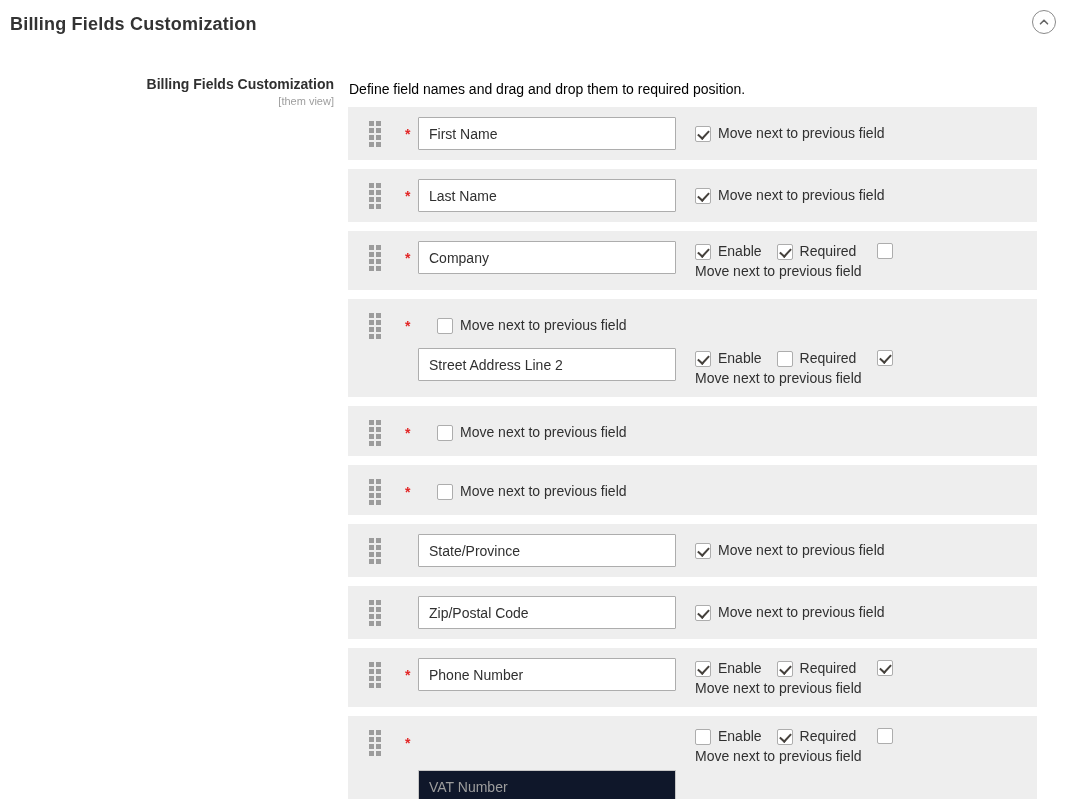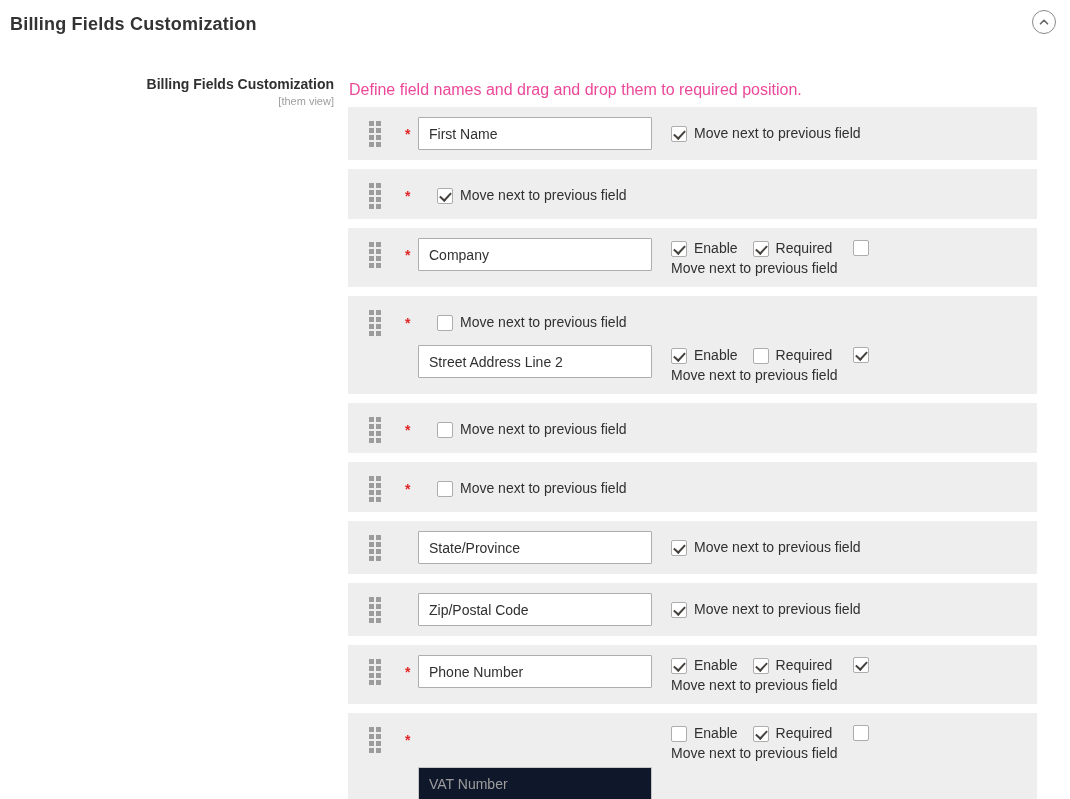--- a/index.html
+++ b/index.html
@@ -11,35 +11,35 @@
   .collapse-btn { position:absolute; right:14px; top:10px; width:24px; height:24px;
                   border:1px solid #8a8a8a; border-radius:50%; background:#fff;
                   display:flex; align-items:center; justify-content:center; cursor:pointer; }
   .collapse-btn svg { display:block; }
 
   .config-row { display:flex; margin-top:40px; }
   .label-col { flex:0 0 334px; text-align:right; padding-top:1px; }
   .field-label { font-size:14px; font-weight:700; color:#303030; line-height:17px; }
   .scope { font-size:11px; color:#9e9e9e; margin-top:2px; line-height:13px; }
   .main-col { margin-left:14px; flex:0 0 689px; }
-  .hint { font-size:16px; color:#ec4899; line-height:17px; margin:6px 0 9px 1px; }
+  .hint { font-size:14px; color:#000000; line-height:17px; margin:6px 0 9px 1px; }
 
   .row { background:#eeeeee; padding:10px 20px; margin-bottom:9px; }
   .line { display:flex; align-items:flex-start; }
   .line-gap { margin-top:9px; }
 
   .handle-cell { width:37px; flex:none; }
   .handle { display:grid; grid-template-columns:5px 5px; grid-auto-rows:5px; gap:2px;
             margin-top:4px; margin-left:1px; cursor:move; width:12px; }
   .dot { width:5px; height:5px; background:#9c9c9c; }
 
   .ast-cell { width:13px; flex:none; padding-top:8px; }
   .req { color:#e22626; font-size:14px; font-weight:600; line-height:14px; }
 
-  .field-input { width:234px; height:33px; flex:none; border:1px solid #adadad; border-radius:1px;
+  .field-input { width:258px; height:33px; flex:none; border:1px solid #adadad; border-radius:1px;
                  padding:0 10px; font-family:"Liberation Sans","DejaVu Sans",sans-serif;
                  font-size:14px; color:#303030; background:#fff; }
   .field-input:disabled { background:#0f172a; border-color:#c6c6c6; color:#9d9d9d;margin-top:44px; }
 
   .controls { margin-left:19px; display:flex; flex-direction:column; }
 
   .cb { width:16px; height:16px; background:#fff; border:1px solid #adadad; border-radius:2px;
         display:inline-block; position:relative; flex:none; cursor:pointer; }
   .cb.checked::after { content:''; position:absolute; left:2px; top:3px; width:9px; height:5px;
         border-left:2px solid #45413c; border-bottom:2px solid #45413c; transform:rotate(-47deg); }
@@ -107,20 +107,21 @@
                 <i class="dot"></i>
                 <i class="dot"></i>
                 <i class="dot"></i>
                 <i class="dot"></i>
                 <i class="dot"></i>
                 <i class="dot"></i>
                 <i class="dot"></i>
               </span>
             </span>
             <span class="ast-cell"><span class="req">*</span></span>
+            <input class="field-input" type="text" value="Last Name" style="">
             <div class="controls">
               <label class="cb-group move-inline">
                 <span class="cb checked"></span>
                 <span class="cb-label">Move next to previous field</span>
               </label>
             </div>
           </div>
         </div>
         <div class="row">
           <div class="line">

